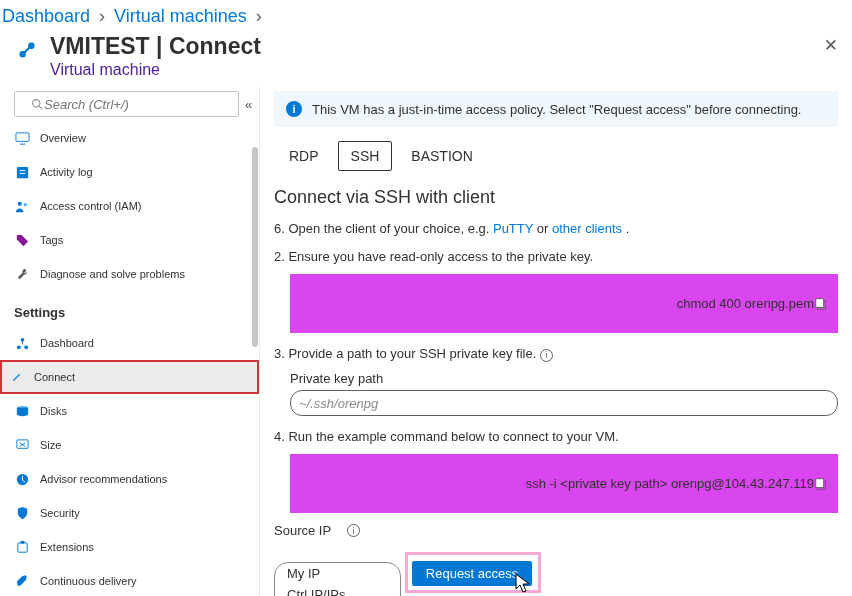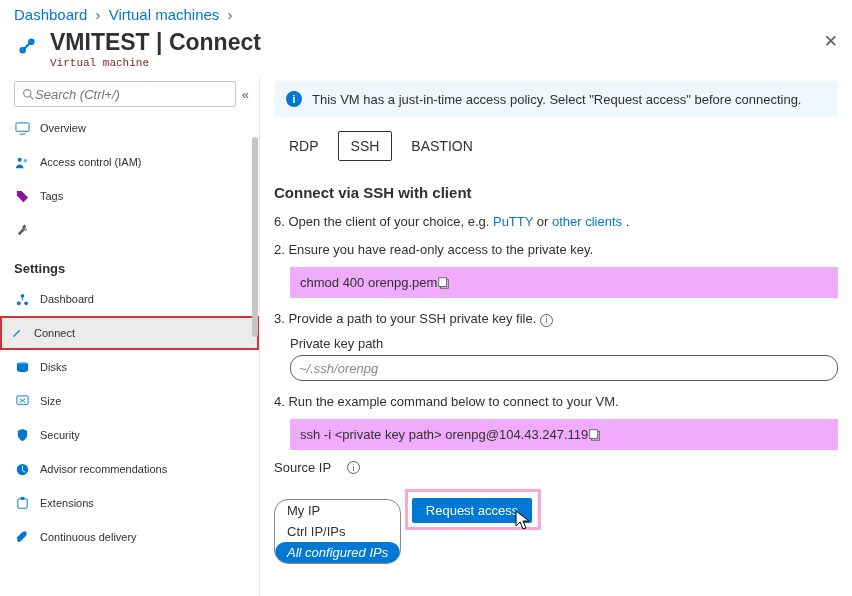--- a/index.html
+++ b/index.html
@@ -1,45 +1,45 @@
 <!DOCTYPE html>
 <html><head>
 <meta charset="utf-8">
 <style>
   * { box-sizing: border-box; margin: 0; padding: 0; font-family: "Segoe UI", Arial, sans-serif; }
   body { background: #fff; color: #323130; width: 852px; height: 596px; overflow: hidden; font-size: 13px; }
   a.link { color: #0078d4; text-decoration: none; }
-  .breadcrumb { padding: 6px 14px 2px; font-size: 15px; }
+  .breadcrumb { padding: 6px 2px 2px; font-size: 18px; }
   .breadcrumb .sep { color: #605e5c; margin: 0 4px; }
   .header { display: flex; align-items: flex-start; padding: 4px 14px 8px; position: relative; }
   .header .plug-icon { margin-right: 10px; margin-top: 4px; }
   .header h1 { font-weight: 600; font-size: 23px; line-height: 26px; }
-  .header .sub { color: #7f1d1d; font-size: 11px; margin-top: 2px; font-family: Liberation Mono, monospace; }
+  .header .sub { color: #4c1d95; font-size: 16px; margin-top: 2px; }
   .close-btn { position: absolute; right: 14px; top: 6px; cursor: pointer; font-size: 17px; color: #605e5c; }
   .layout { display: flex; height: calc(100% - 72px); }
   .sidebar { width: 260px; border-right: 1px solid #edebe9; position: relative; display:flex; flex-direction:column; }
   .search-row { display:flex; align-items:center; padding: 4px 10px 4px 14px; }
-  .search-box { flex:1; border:1px solid #c8c6c4; border-radius:2px; display:flex; align-items:center; height:26px; padding:0 7px; color:#605e5c; }
+  .search-box { flex:1; border:1px solid #c8c6c4; border-radius:2px; display:flex; align-items:center; height:26px; padding:0 16px; color:#605e5c; }
   .search-box input { border:none; outline:none; flex:1; font-size:13px; font-style:italic; color:#605e5c; background:transparent; }
   .collapse-chevron { margin-left:6px; color:#605e5c; cursor:pointer; font-size:13px; }
   .nav-scroll { overflow-y:auto; flex:1; }
   .nav-item { display:flex; align-items:center; height:34px; padding:0 14px; cursor:pointer; gap:10px; font-size:11px; }
   .nav-item.active { background:#edebe9;padding-left:8px; }
   .nav-item.highlighted { outline:2px solid #d13438; outline-offset:-2px; }
   .nav-section { padding: 14px 14px 6px; font-size:13px; font-weight:600; color:#323130; }
   .scroll-thumb { position:absolute; right:1px; top:60px; width:6px; height:200px; background:#c8c6c4; border-radius:3px; }
   .main { flex:1; padding: 4px 14px 14px; overflow:auto; }
   .info-banner { background:#eff6fc; border-radius:2px; padding:10px 12px; display:flex; align-items:center; gap:10px; margin-bottom:14px; }
   .info-banner .i { width:16px; height:16px; border-radius:50%; background:#0078d4; color:#fff; display:flex; align-items:center; justify-content:center; font-size:11px; font-weight:bold; }
   .tabs { display:flex; gap:6px; margin-bottom:12px; padding-left:2px; }
   .tab { padding:6px 12px; cursor:pointer; border:1px solid transparent; font-size:14px; }
   .tab.selected { border:1px solid #323130; border-radius:2px; }
-  h2.section { font-size:15px; font-weight:700; margin: 23px 0 10px; }
+  h2.section { font-size:18px; font-weight:400; margin: 16px 0 10px; }
   .step { font-size:13px; line-height:22px; margin-bottom:6px; }
-  .codebox { background:#f0abfc; padding:8px 10px; font-size:13px; display:flex; align-items:center; justify-content:flex-start; margin:2px 0 10px 16px; }
+  .codebox { background:#d946ef; padding:22px 10px; font-size:13px; display:flex; align-items:center; justify-content:flex-end; margin:2px 0 10px 16px; }
   .codebox .copy { cursor:pointer; color:#605e5c; }
   .field-label { font-size:13px; margin:2px 0 4px 16px; }
   .text-input { width: calc(100% - 16px); margin-left:16px; border:1px solid #605e5c; border-radius:12px; height:26px; padding:0 8px; font-size:13px; margin-bottom:10px; }
   .text-input::placeholder { font-style:italic; color:#8a8886; }
   .source-row { display:flex; align-items:center; gap:16px; margin-top:6px; }
   .source-label { font-size:13px; }
   .info-dot { width:13px; height:13px; border:1px solid #605e5c; border-radius:50%; display:inline-flex; align-items:center; justify-content:center; font-size:9px; color:#605e5c; }
   .pill-group { display:inline-flex; border:1px solid #8a8886; border-radius:14px; overflow:hidden; margin-top:6px;flex-direction:column; }
   .pill { padding:3px 12px; font-size:13px; cursor:pointer; }
   .pill.selected { background:#0078d4; color:#ffffff; border-radius:14px;font-style:italic; }
@@ -98,20 +98,30 @@
             <svg width="15" height="15" viewBox="0 0 16 16">
               <rect x="1" y="2" width="14" height="9" rx="1" stroke="#0078d4" fill="none"></rect>
               <line x1="5" y1="14" x2="11" y2="14" stroke="#0078d4"></line>
             </svg>
           </span>
         <span>Overview</span>
       </div>
       <div class="nav-item">
         <span class="icon">
             <svg width="15" height="15" viewBox="0 0 16 16">
+              <rect x="2" y="2" width="12" height="12" rx="1" fill="#0078d4"></rect>
+              <line x1="5" y1="6" x2="11" y2="6" stroke="#fff"></line>
+              <line x1="5" y1="9" x2="11" y2="9" stroke="#fff"></line>
+            </svg>
+          </span>
+        <span>Activity log</span>
+      </div>
+      <div class="nav-item">
+        <span class="icon">
+            <svg width="15" height="15" viewBox="0 0 16 16">
               <circle cx="5" cy="5" r="2.2" fill="#0078d4"></circle>
               <circle cx="11" cy="6" r="1.8" fill="#50b0f0"></circle>
               <path d="M1 14c0-2.5 2-4 4-4s4 1.5 4 4" fill="#0078d4"></path>
             </svg>
           </span>
         <span>Access control (IAM)</span>
       </div>
       <div class="nav-item">
         <span class="icon">
             <svg width="15" height="15" viewBox="0 0 16 16">
@@ -119,20 +129,21 @@
             </svg>
           </span>
         <span>Tags</span>
       </div>
       <div class="nav-item">
         <span class="icon">
             <svg width="15" height="15" viewBox="0 0 16 16">
               <path d="M11 2a3 3 0 00-3 4L3 11l2 2 5-5a3 3 0 003-3l-2 2-1-1 2-2z" fill="#605e5c"></path>
             </svg>
           </span>
+        <span>Diagnose and solve problems</span>
       </div>
 
       <div class="nav-section">Settings</div>
 
       <div class="nav-item">
         <span class="icon">
             <svg width="15" height="15" viewBox="0 0 16 16">
               <circle cx="8" cy="4" r="2" fill="#0078d4"></circle>
               <circle cx="4" cy="12" r="2" fill="#0078d4"></circle>
               <circle cx="12" cy="12" r="2" fill="#0078d4"></circle>
@@ -165,33 +176,33 @@
             <svg width="15" height="15" viewBox="0 0 16 16">
               <rect x="2" y="2" width="12" height="9" rx="1" stroke="#0078d4" fill="none"></rect>
               <path d="M5 5l6 4M11 5l-6 4" stroke="#0078d4"></path>
             </svg>
           </span>
         <span>Size</span>
       </div>
       <div class="nav-item">
         <span class="icon">
             <svg width="15" height="15" viewBox="0 0 16 16">
-              <path d="M8 1l5 2v4c0 4-3 6-5 7-2-1-5-3-5-7V3z" fill="#0078d4"></path>
-            </svg>
-          </span>
-        <span>Security</span>
-      </div>
-      <div class="nav-item">
-        <span class="icon">
-            <svg width="15" height="15" viewBox="0 0 16 16">
               <circle cx="8" cy="8" r="6" fill="#0078d4"></circle>
               <path d="M8 4v5l3 2" stroke="#fff" fill="none"></path>
             </svg>
           </span>
         <span>Advisor recommendations</span>
+      </div>
+      <div class="nav-item">
+        <span class="icon">
+            <svg width="15" height="15" viewBox="0 0 16 16">
+              <path d="M8 1l5 2v4c0 4-3 6-5 7-2-1-5-3-5-7V3z" fill="#0078d4"></path>
+            </svg>
+          </span>
+        <span>Security</span>
       </div>
       <div class="nav-item">
         <span class="icon">
             <svg width="15" height="15" viewBox="0 0 16 16">
               <rect x="3" y="3" width="10" height="10" rx="1" stroke="#0078d4" fill="none"></rect>
               <rect x="6" y="1" width="4" height="3" fill="#0078d4"></rect>
             </svg>
           </span>
         <span>Extensions</span>
       </div>

